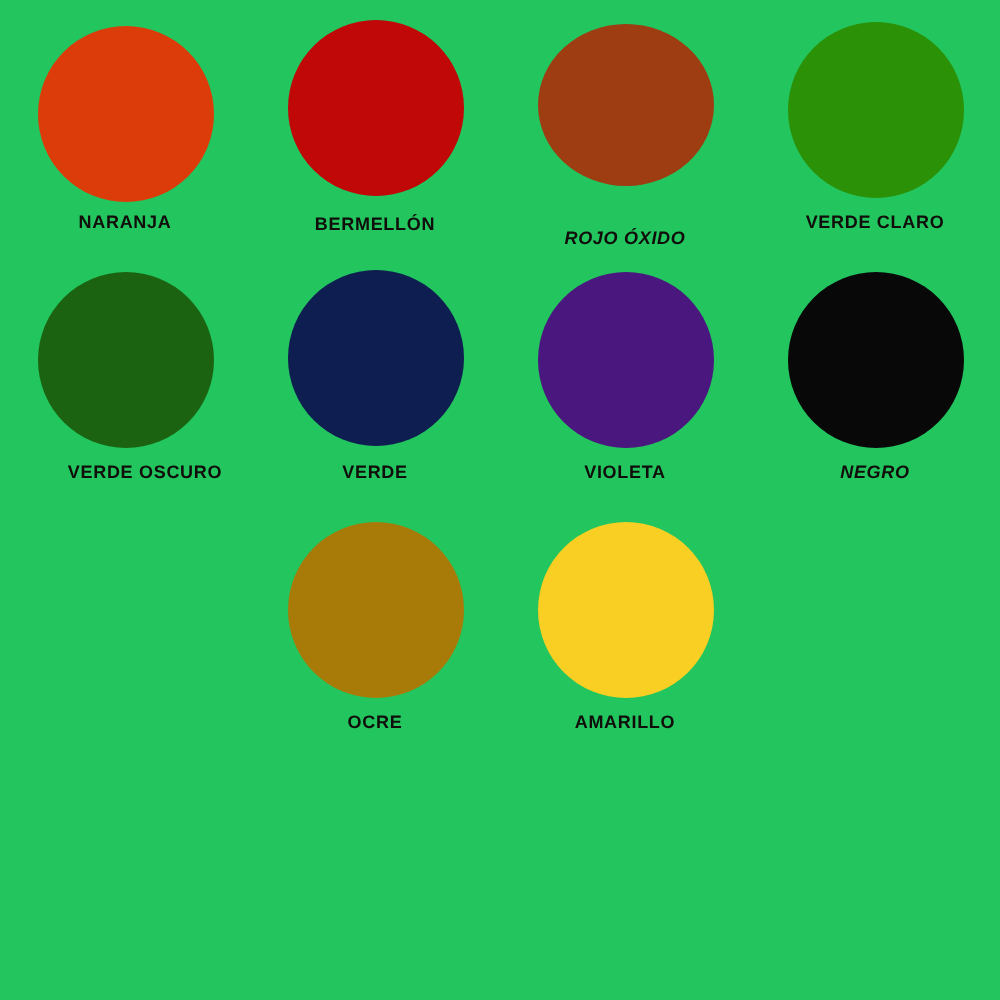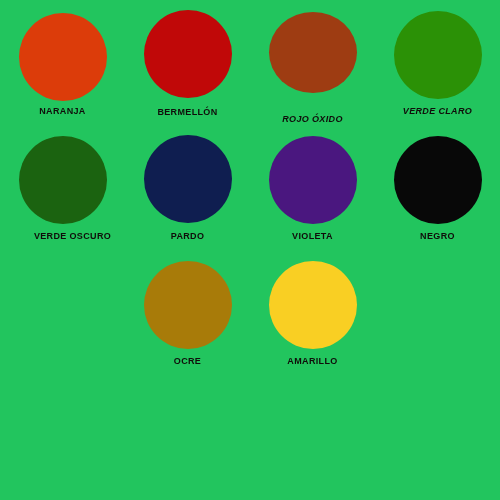--- a/index.html
+++ b/index.html
@@ -58,29 +58,29 @@
   .cell-r1c2 { padding-top: 10px; }
   .cell-r1c3 { padding-top: 12px; }
   .cell-r1c1 .swatch-label { margin-top: 5px; }
   .cell-r1c2 .swatch-label { margin-top: 9px; text-align: right; }
   .cell-r1c3 .swatch-label { margin-top: 21px; font-style: italic; }
 
   .cell-r2c1 { padding-top: 12px; }
   .cell-r2c2 { padding-top: 11px; }
   .cell-r2c3 { padding-top: 11px; }
   .cell-r2c1 .swatch-label { margin-top: 6px; }
-  .cell-r2c2 .swatch-label { margin-top: 7px; font-style: italic; }
+  .cell-r2c2 .swatch-label { margin-top: 7px; }
   .cell-r2c3 .swatch-label { margin-top: 7px; }
 
   .cell-r3c1 { padding-top: 10px; }
   .cell-r3c2 { padding-top: 11px; }
   .cell-r3c3 { padding-top: 11px; }
   .cell-r3c1 .swatch-label { margin-top: 8px; }
   .cell-r3c2 .swatch-label { margin-top: 7px; }
-  .cell-r3c3 .swatch-label { margin-top: 7px; }
+  .cell-r3c3 .swatch-label { margin-top: 7px; font-style: italic; }
 
   .cell-r4c2 { padding-top: 11px; }
   .cell-r4c3 { padding-top: 11px; }
   .cell-r4c2 .swatch-label { margin-top: 7px; }
   .cell-r4c3 .swatch-label { margin-top: 7px; }
 </style>
 </head>
 <body style="background: rgb(255, 255, 255);">
 
 <div id="swatch-grid">
@@ -106,21 +106,21 @@
     <span class="swatch-label" style="color: rgb(16, 13, 10);">VERDE CLARO</span>
   </div>
 
   <div class="swatch-cell cell-r2c3">
     <span class="swatch-disc" style="background-color: rgb(27, 99, 16);"></span>
     <span class="swatch-label" style="color: rgb(16, 13, 10); margin-left: 20px;">VERDE OSCURO</span>
   </div>
 
   <div class="swatch-cell cell-r3c1">
     <span class="swatch-disc" style="background-color: rgb(15, 30, 80);"></span>
-    <span class="swatch-label" style="color: rgb(16, 13, 10);">PARDO</span>
+    <span class="swatch-label" style="color: rgb(16, 13, 10);">VERDE</span>
   </div>
 
   <div class="swatch-cell cell-r3c2">
     <span class="swatch-disc" style="background-color: rgb(74, 23, 127);"></span>
     <span class="swatch-label" style="color: rgb(16, 13, 10);">VIOLETA</span>
   </div>
 
   <div class="swatch-cell cell-r3c3">
     <span class="swatch-disc" style="background-color: rgb(8, 8, 8);"></span>
     <span class="swatch-label" style="color: rgb(16, 13, 10);">NEGRO</span>

